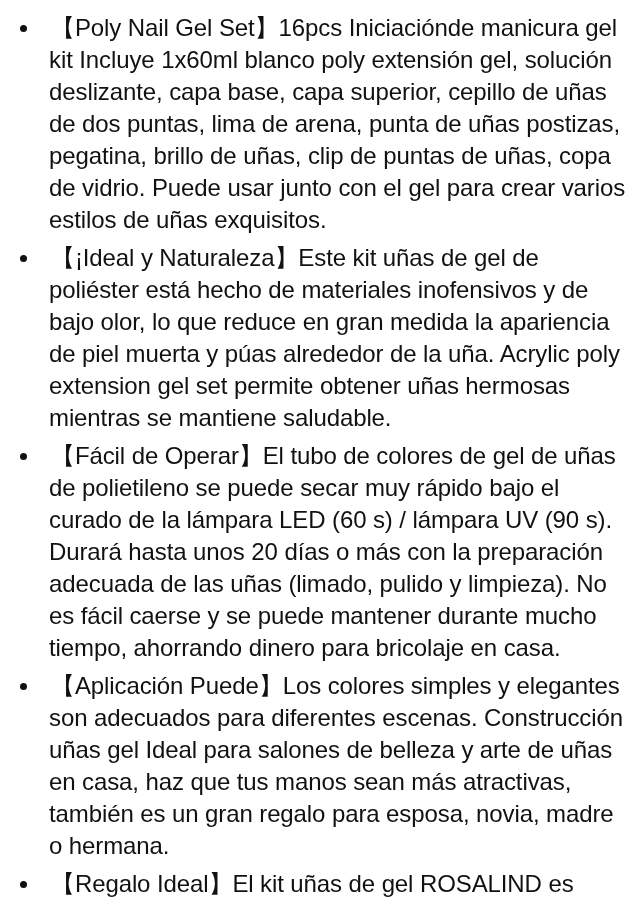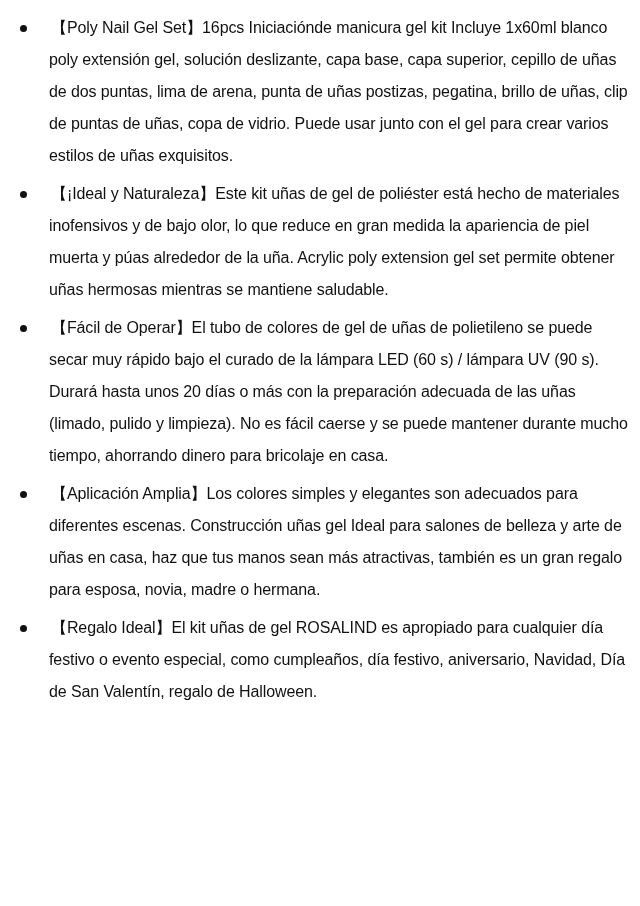--- a/index.html
+++ b/index.html
@@ -21,21 +21,21 @@
       padding: 0;
       position: absolute;
       left: 0;
       top: 12px;
       width: 640px;
     }
     .bullet-item {
       position: relative;
       padding-left: 49px;
       padding-right: 10px;
-      font-size: 16px;
+      font-size: 24px;
       line-height: 32px;
       margin-bottom: 6px;
       letter-spacing: -0.1px;
     }
     .bullet-dot {
       position: absolute;
       left: 20px;
       top: 13px;
       width: 7px;
       height: 7px;
@@ -57,19 +57,19 @@
   <li class="bullet-item">
     <span class="bullet-dot"></span>
     <span class="bracket-title">【¡Ideal y Naturaleza】</span><span>Este kit uñas de gel de poliéster está hecho de materiales inofensivos y de bajo olor, lo que reduce en gran medida la apariencia de piel muerta y púas alrededor de la uña. Acrylic poly extension gel set permite obtener uñas hermosas mientras se mantiene saludable.</span>
   </li>
   <li class="bullet-item">
     <span class="bullet-dot"></span>
     <span class="bracket-title">【Fácil de Operar】</span><span>El tubo de colores de gel de uñas de polietileno se puede secar muy rápido bajo el curado de la lámpara LED (60 s) / lámpara UV (90 s). Durará hasta unos 20 días o más con la preparación adecuada de las uñas (limado, pulido y limpieza). No es fácil caerse y se puede mantener durante mucho tiempo, ahorrando dinero para bricolaje en casa.</span>
   </li>
   <li class="bullet-item">
     <span class="bullet-dot"></span>
-    <span class="bracket-title">【Aplicación Amplia】</span><span>Los colores simples y elegantes son adecuados para diferentes escenas. Construcción uñas gel Ideal para salones de belleza y arte de uñas en casa, haz que tus manos sean más atractivas, también es un gran regalo para esposa, novia, madre o hermana.</span>
+    <span class="bracket-title">【Aplicación Puede】</span><span>Los colores simples y elegantes son adecuados para diferentes escenas. Construcción uñas gel Ideal para salones de belleza y arte de uñas en casa, haz que tus manos sean más atractivas, también es un gran regalo para esposa, novia, madre o hermana.</span>
   </li>
   <li class="bullet-item">
     <span class="bullet-dot"></span>
     <span class="bracket-title">【Regalo Ideal】</span><span>El kit uñas de gel ROSALIND es apropiado para cualquier día festivo o evento especial, como cumpleaños, día festivo, aniversario, Navidad, Día de San Valentín, regalo de Halloween.</span>
   </li>
 </ul>
 
 </body></html>

